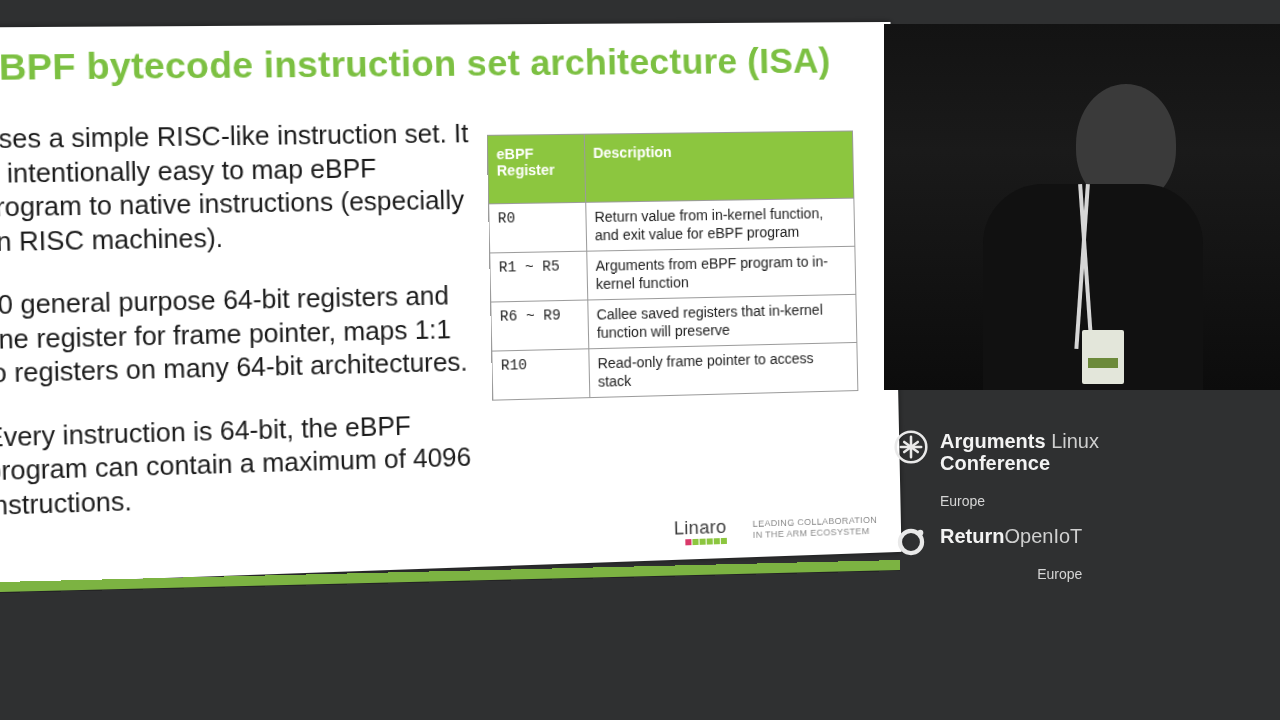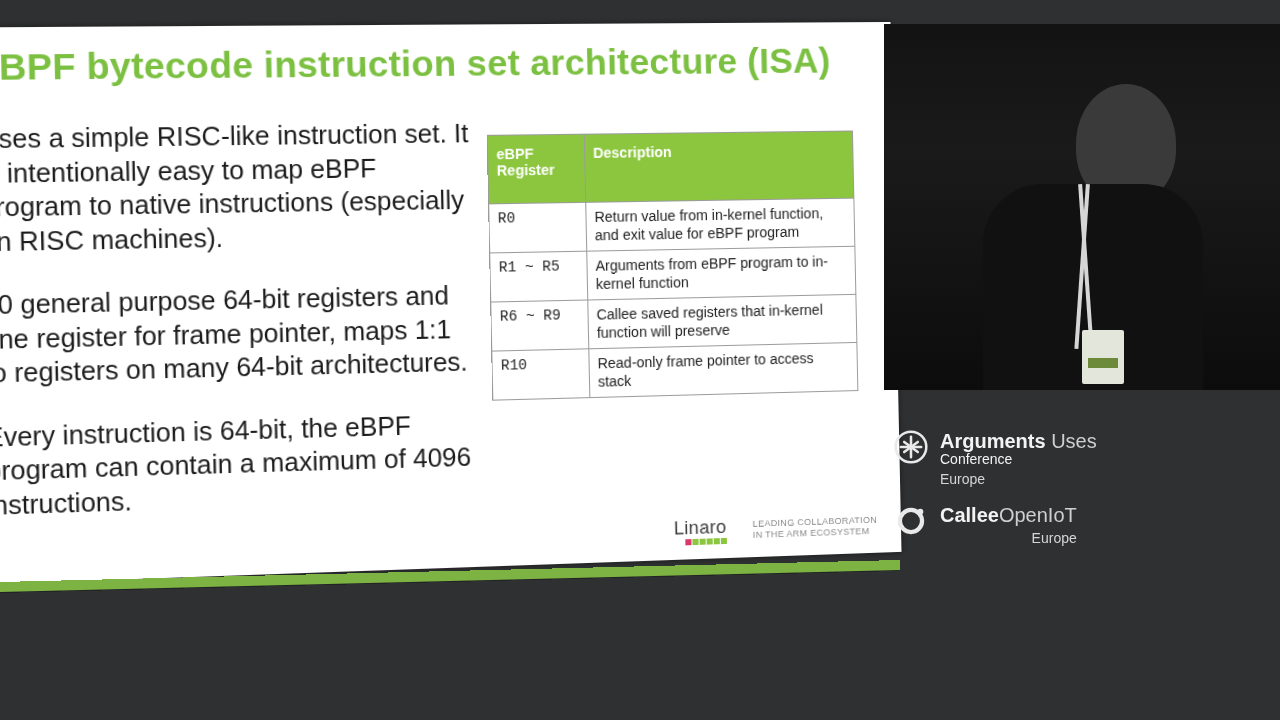--- a/index.html
+++ b/index.html
@@ -237,22 +237,22 @@
     height: 34px;
     flex: 0 0 34px;
     display: flex;
     align-items: center;
     justify-content: center;
   }
   .conf-icon svg { width: 34px; height: 34px; }
   .conf-text { line-height: 1.1; }
   .conf-text .l1 { font-size: 20px; font-weight: 600; }
   .conf-text .l1 .light { font-weight: 300; color: #cfcfcf; }
-  .conf-text .l2 { font-size: 14px; font-weight: 400; }
-  .conf-text .sub { font-size: 14px; font-weight: 300; color: #d5d5d5; margin-top: 5px; }
+  .conf-text .l2 { font-size: 20px; font-weight: 700; }
+  .conf-text .sub { font-size: 14px; font-weight: 300; color: #d5d5d5; margin-top: 20px; }
   .conf-text.right-sub .sub { text-align: right; }
 </style>
 </head>
 <body>
 
 <div class="stage">
 
   <div class="slide-wrap">
     <div class="slide">
 
@@ -327,37 +327,37 @@
     <div class="conf-row">
       <div class="conf-icon">
         <svg viewBox="0 0 40 40">
           <circle cx="20" cy="20" r="18" fill="none" stroke="#e9e9e9" stroke-width="3"></circle>
           <path d="M12 14 L28 26 M28 14 L12 26" stroke="#e9e9e9" stroke-width="3" stroke-linecap="round"></path>
           <path d="M20 8 L20 32 M8 20 L32 20" stroke="#e9e9e9" stroke-width="3" stroke-linecap="round"></path>
         </svg>
       </div>
       <div class="conf-text">
         <div class="l1">
-          <span>Arguments </span><span class="light">Uses</span>
+          <span>Arguments </span><span class="light">Linux</span>
         </div>
         <div class="l2">Conference</div>
         <div class="sub">Europe</div>
       </div>
     </div>
 
     <div class="conf-row">
       <div class="conf-icon">
         <svg viewBox="0 0 40 40">
           <circle cx="20" cy="20" r="13" fill="none" stroke="#e9e9e9" stroke-width="5"></circle>
           <circle cx="31" cy="9" r="3.5" fill="#e9e9e9"></circle>
         </svg>
       </div>
       <div class="conf-text right-sub">
         <div class="l1">
-          <span>Callee</span><span class="light">OpenIoT</span>
+          <span>Return</span><span class="light">OpenIoT</span>
         </div>
         <div class="sub">Europe</div>
       </div>
     </div>
 
   </div>
 
 </div>
 
 </body></html>

